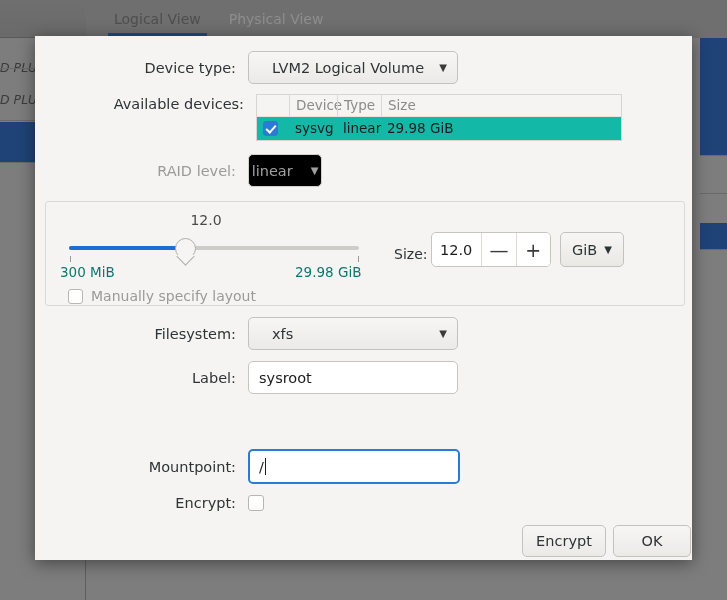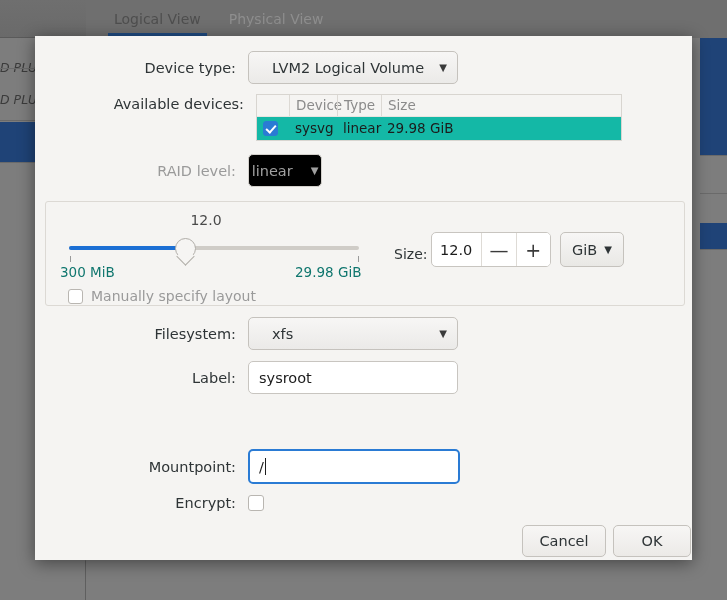--- a/index.html
+++ b/index.html
@@ -515,21 +515,21 @@
             <span class="caret"></span>
         </div>
       </div>
 
       <div class="row" style="left:0px; top:459px; width:300px;">
         <div class="field-label" style="width:213px;">Encrypt:</div>
         <span class="chk" style="width:16px;height:16px;"></span>
       </div>
 
       <div class="dlg-btn" style="left:487px; top:489px; width:84px;">
-        <span>Cancel</span>
+        <span>Encrypt</span>
       </div>
       <div class="dlg-btn" style="left:578px; top:489px; width:78px;">
         <span>OK</span>
       </div>
 
     </div>
   </div>
 </div>
 
 </body></html>

